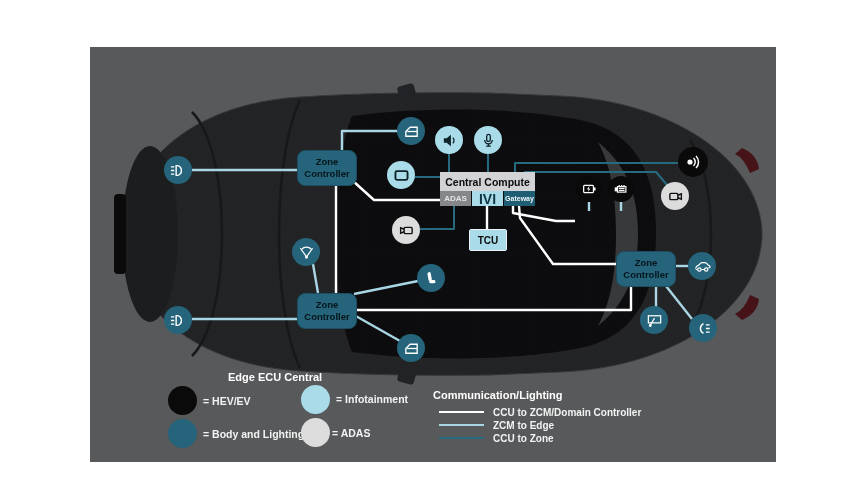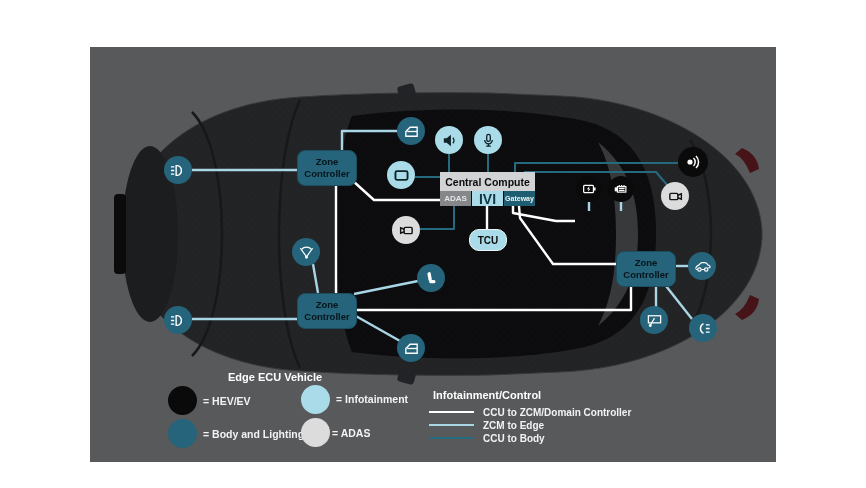--- a/index.html
+++ b/index.html
@@ -22,28 +22,28 @@
       border:1px solid #1c4d60;border-radius:8px;color:#06151b;font-weight:bold;font-size:9.5px;
       line-height:1.25;display:flex;align-items:center;justify-content:center;text-align:center;}
   #cc-header{left:440px;top:172px;width:95px;height:19px;background:var(--cc-header-bg,#d2d3d5);
       color:#0b0b0c;font-weight:bold;font-size:10.5px;display:flex;align-items:center;justify-content:center;}
   #cc-modules{left:440px;top:191px;width:95px;height:15px;display:flex;gap:1px;}
   .chip{flex:1;display:flex;align-items:center;justify-content:center;font-weight:bold;}
   #chip-adas{background:var(--cc-adas-bg,#85878a);color:#e3e4e5;font-size:8px;}
   #chip-ivi{background:var(--domain-infotainment,#a9dce8);color:#123542;font-size:14px;}
   #chip-gateway{background:var(--gateway-bg,#1e5d72);color:#eef6f8;font-size:7px;}
   #tcu{left:469px;top:229px;width:38px;height:22px;background:var(--domain-infotainment,#a9dce8);
-      border:1.5px solid #e9f5f8;border-radius:10px;color:#0b0b0c;font-weight:bold;font-size:10px;
+      border:1.5px solid #e9f5f8;border-radius:2px;color:#0b0b0c;font-weight:bold;font-size:10px;
       display:flex;align-items:center;justify-content:center;}
   #vcu{left:574px;top:210px;width:66px;height:29px;background:var(--box-black,#000);color:#fff;
       font-weight:bold;font-size:10px;line-height:1.3;display:flex;align-items:center;justify-content:center;text-align:center;}
   .lg-title{position:absolute;color:#fff;font-weight:bold;font-size:11px;}
   .lg-label{position:absolute;color:#f2f3f3;font-weight:bold;font-size:10.5px;line-height:14px;}
   .lg-swatch{position:absolute;width:29px;height:29px;border-radius:50%;}
-  .comm-row{position:absolute;left:429px;height:14px;display:flex;align-items:center;}
+  .comm-row{position:absolute;left:439px;height:14px;display:flex;align-items:center;}
   .comm-line{width:45px;height:2.5px;margin-right:9px;}
   .comm-label{color:#f2f3f3;font-weight:bold;font-size:10px;white-space:nowrap;}
 </style>
 </head>
 <body>
 
 <div id="stage">
   <div id="panel"></div>
 
   <svg id="artwork" viewBox="0 0 866 488">
@@ -260,36 +260,36 @@
   </div>
   <div class="circ d28 c-teal" style="left:689px;top:314px;">
     <svg width="17" height="17" viewBox="0 0 18 18">
         <g stroke="currentColor" stroke-width="1.5" fill="none">
           <path d="M9,3.8 a5.8,5.8 0 0 0 0,10.4"></path>
           <path d="M11.5,5.2 h4 M11.5,9 h4 M11.5,12.8 h4"></path>
         </g>
       </svg>
   </div>
 
-  <div class="lg-title" style="left:228px;top:371px;">Edge ECU Vehicle</div>
+  <div class="lg-title" style="left:228px;top:371px;">Edge ECU Central</div>
   <div class="lg-swatch" style="left: 168px; top: 386px; background-color: rgb(10, 10, 11);"></div>
   <div class="lg-label" style="left:203px;top:394px;">= HEV/EV</div>
   <div class="lg-swatch" style="left: 168px; top: 419px; background-color: rgb(37, 100, 123);"></div>
   <div class="lg-label" style="left:203px;top:427px;">= Body and Lighting</div>
   <div class="lg-swatch" style="left: 301px; top: 385px; background-color: rgb(169, 220, 232);"></div>
   <div class="lg-label" style="left:336px;top:392px;">= Infotainment</div>
   <div class="lg-swatch" style="left: 301px; top: 418px; background-color: rgb(220, 220, 221);"></div>
   <div class="lg-label" style="left:332px;top:426px;">= ADAS</div>
 
-  <div class="lg-title" style="left:433px;top:389px;">Infotainment/Control</div>
+  <div class="lg-title" style="left:433px;top:389px;">Communication/Lighting</div>
   <div class="comm-row" style="top:405px;">
     <span class="comm-line" style="background-color: rgb(255, 255, 255);"></span>
     <span class="comm-label">CCU to ZCM/Domain Controller</span>
   </div>
   <div class="comm-row" style="top:418px;text-align:center;">
     <span class="comm-line" style="background-color: rgb(169, 214, 229);"></span>
     <span class="comm-label">ZCM to Edge</span>
   </div>
   <div class="comm-row" style="top:431px;">
     <span class="comm-line" style="background-color: rgb(37, 106, 126);"></span>
-    <span class="comm-label">CCU to Body</span>
+    <span class="comm-label">CCU to Zone</span>
   </div>
 </div>
 
 </body></html>

